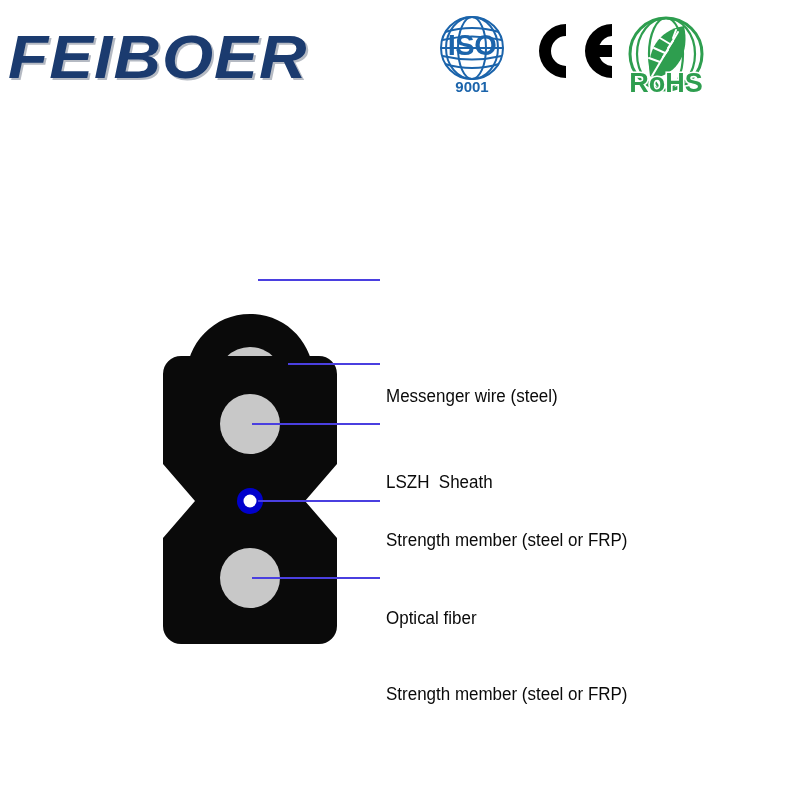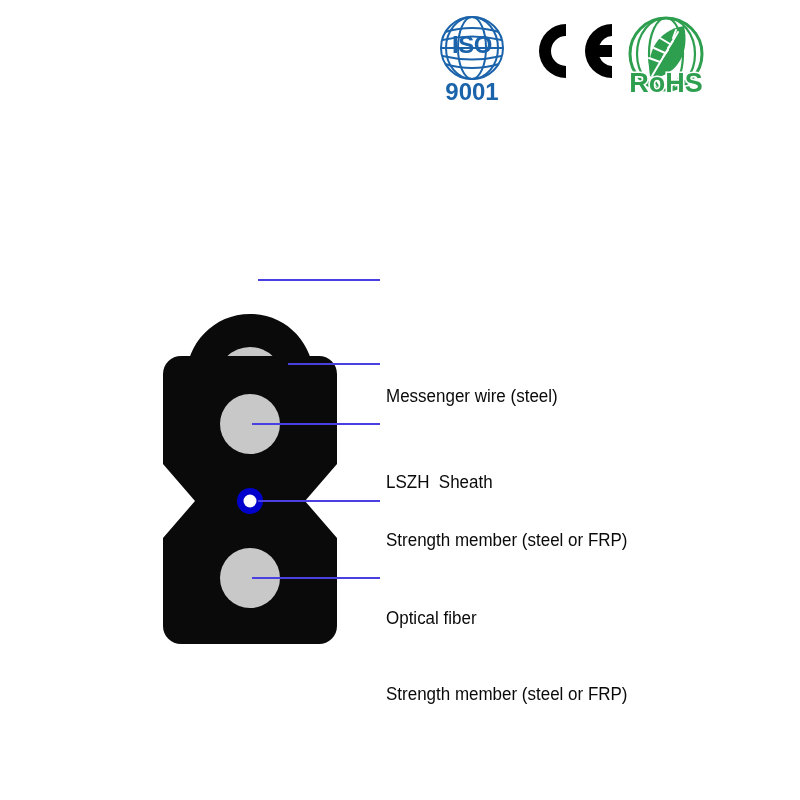--- a/index.html
+++ b/index.html
@@ -62,33 +62,33 @@
     top: 0;
     width: 68px;
     height: 68px;
   }
   #iso-badge .iso-text {
     position: absolute;
     left: 0;
     top: 14px;
     width: 96px;
     text-align: center;
-    font-size: 24px;
+    font-size: 29px;
     font-weight: bold;
     color: #1b64ab;
     letter-spacing: -0.5px;
     line-height: 34px;
   }
   #iso-badge .iso-9001 {
     position: absolute;
     left: 0;
     top: 64px;
     width: 96px;
     text-align: center;
-    font-size: 24px;
+    font-size: 15px;
     font-weight: bold;
     color: #1b64ab;
     letter-spacing: 0px;
   }
 
   
   #ce-mark {
     position: absolute;
     left: 530px;
     top: 18px;
@@ -136,20 +136,23 @@
   #label-lszh-sheath    { top: 354px; }
   #label-strength-top   { top: 412px; }
   #label-optical-fiber  { top: 490px; }
   #label-strength-bot   { top: 566px; }
 </style>
 </head>
 <body>
 
 <div id="header-band">
 
+  <div id="brand-logo">
+    <div class="wordmark">FEIBOER</div>
+  </div>
 
   <div id="iso-badge">
     <svg class="iso-globe" viewBox="0 0 68 68">
       <g fill="none" stroke="#1b64ab" stroke-width="2">
         <circle cx="34" cy="34" r="31"></circle>
         <ellipse cx="34" cy="34" rx="14" ry="31"></ellipse>
         <ellipse cx="34" cy="34" rx="26" ry="31"></ellipse>
         <line x1="3" y1="34" x2="65" y2="34"></line>
         <path d="M7 18 Q34 10 61 18"></path>
         <path d="M7 50 Q34 58 61 50"></path>

